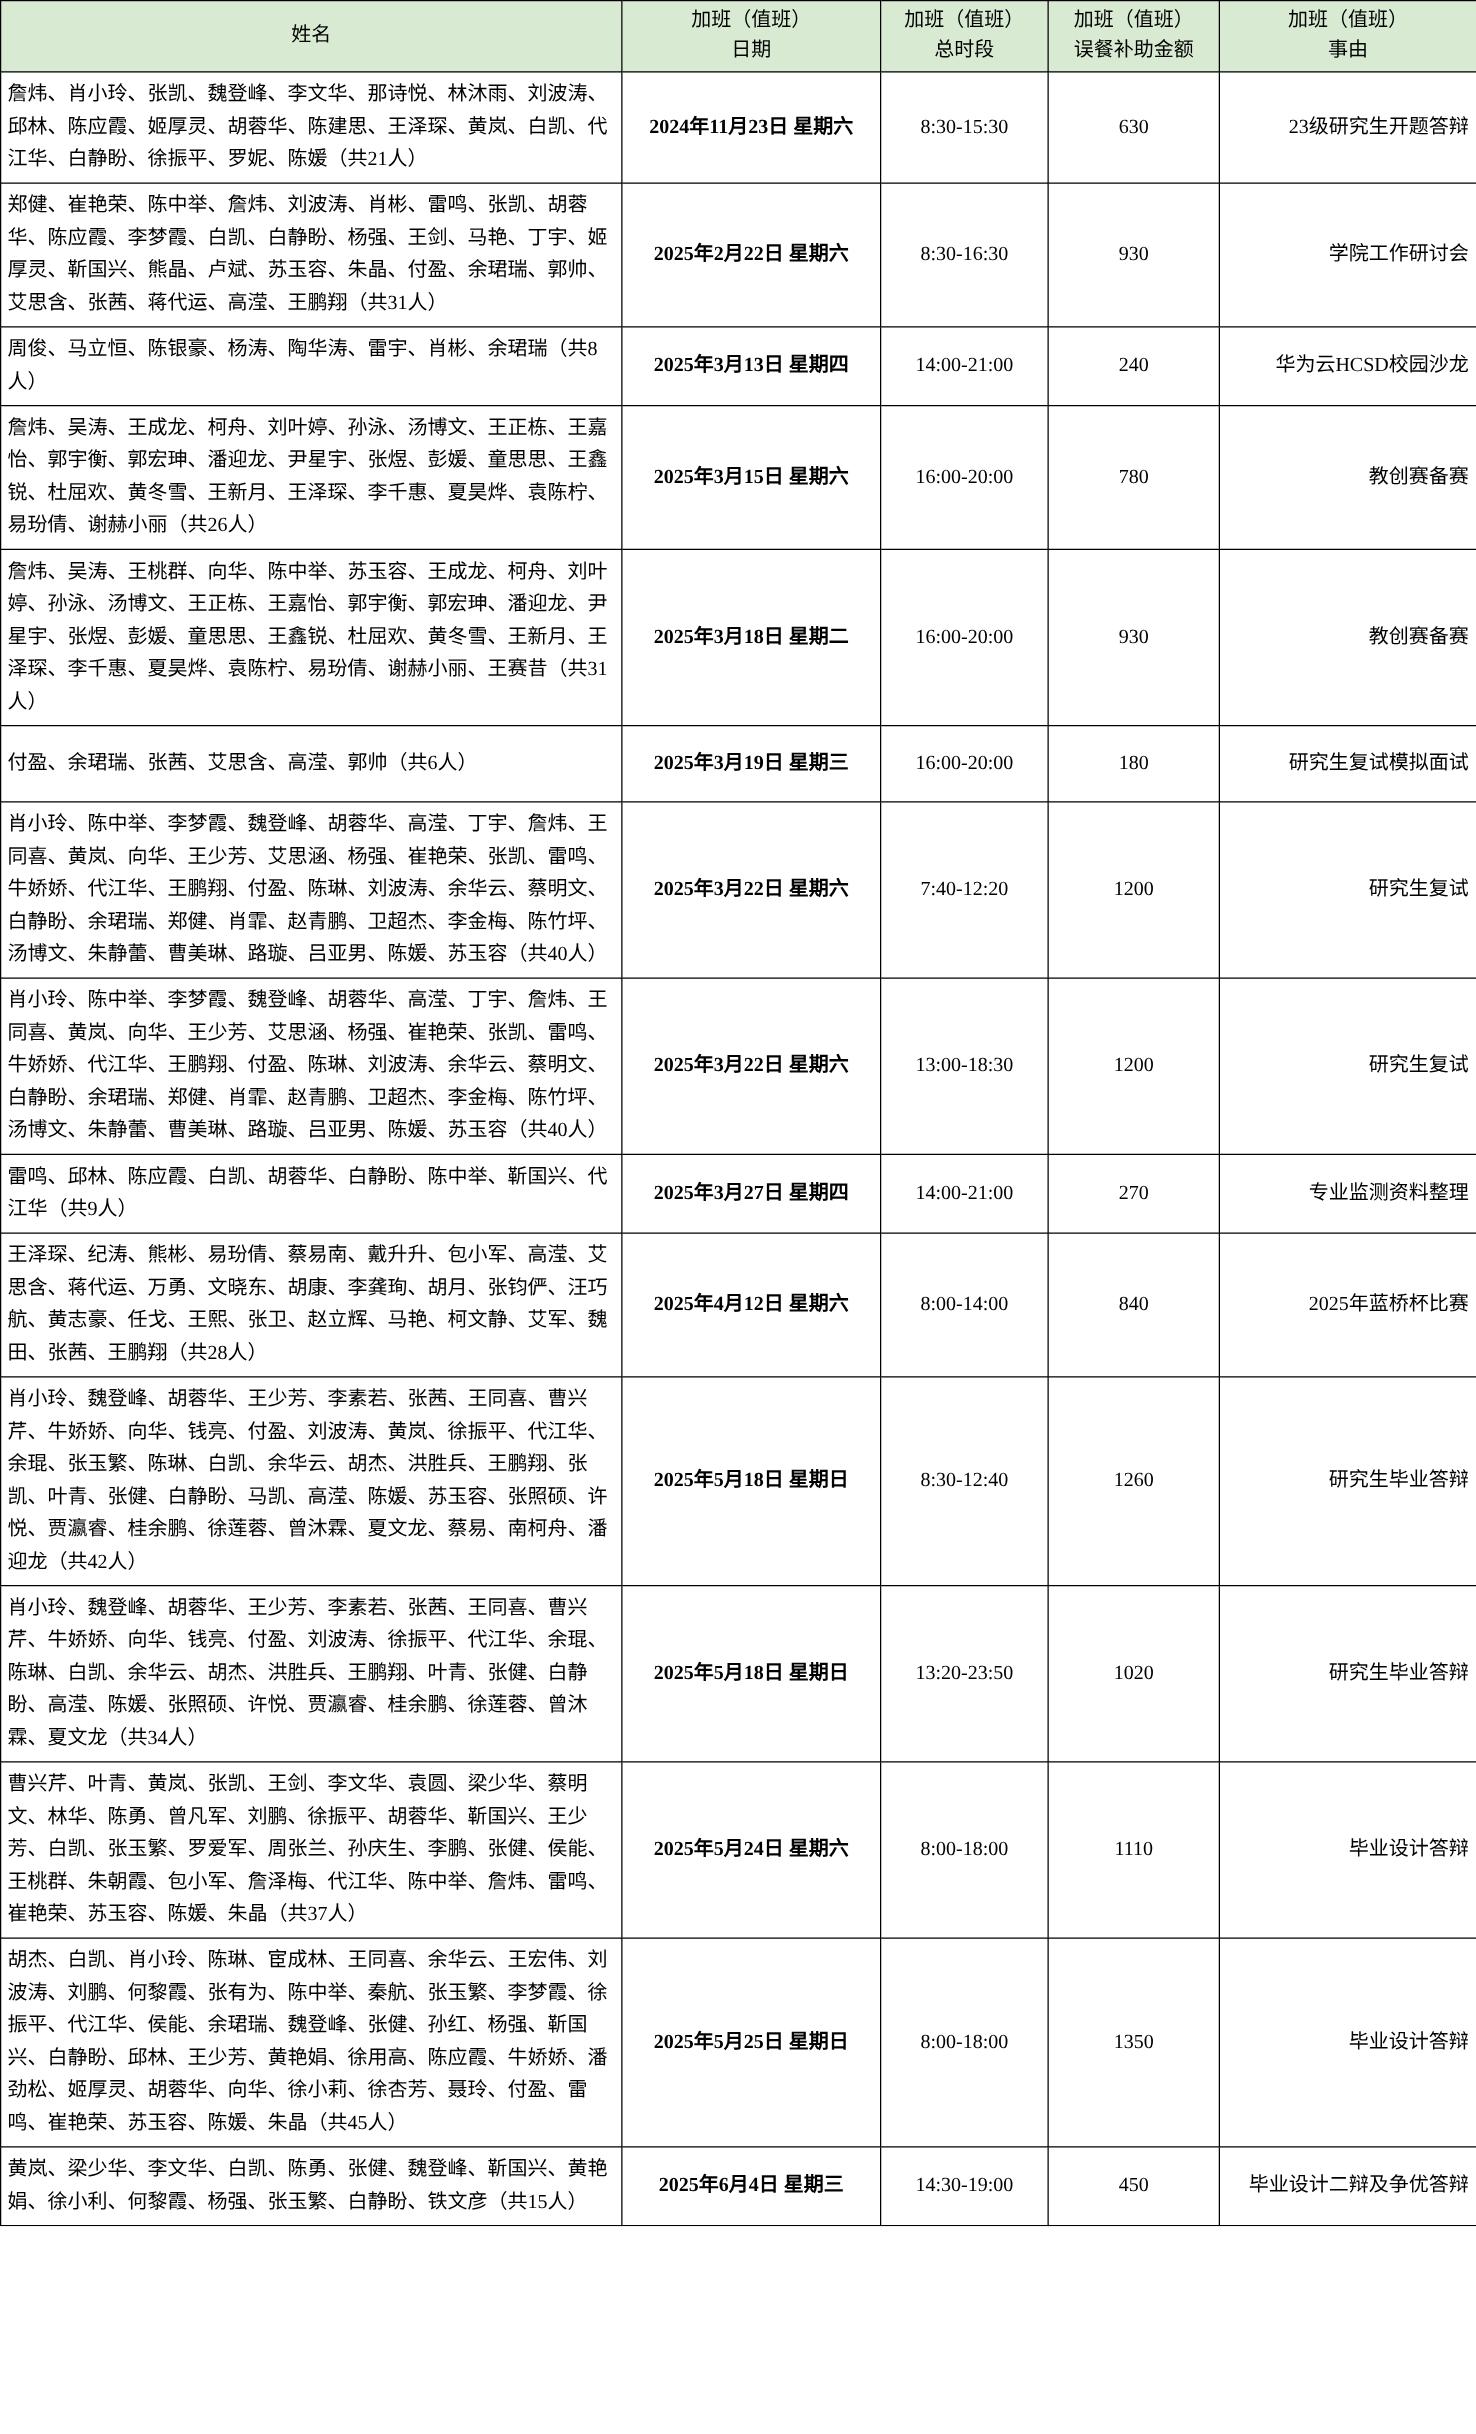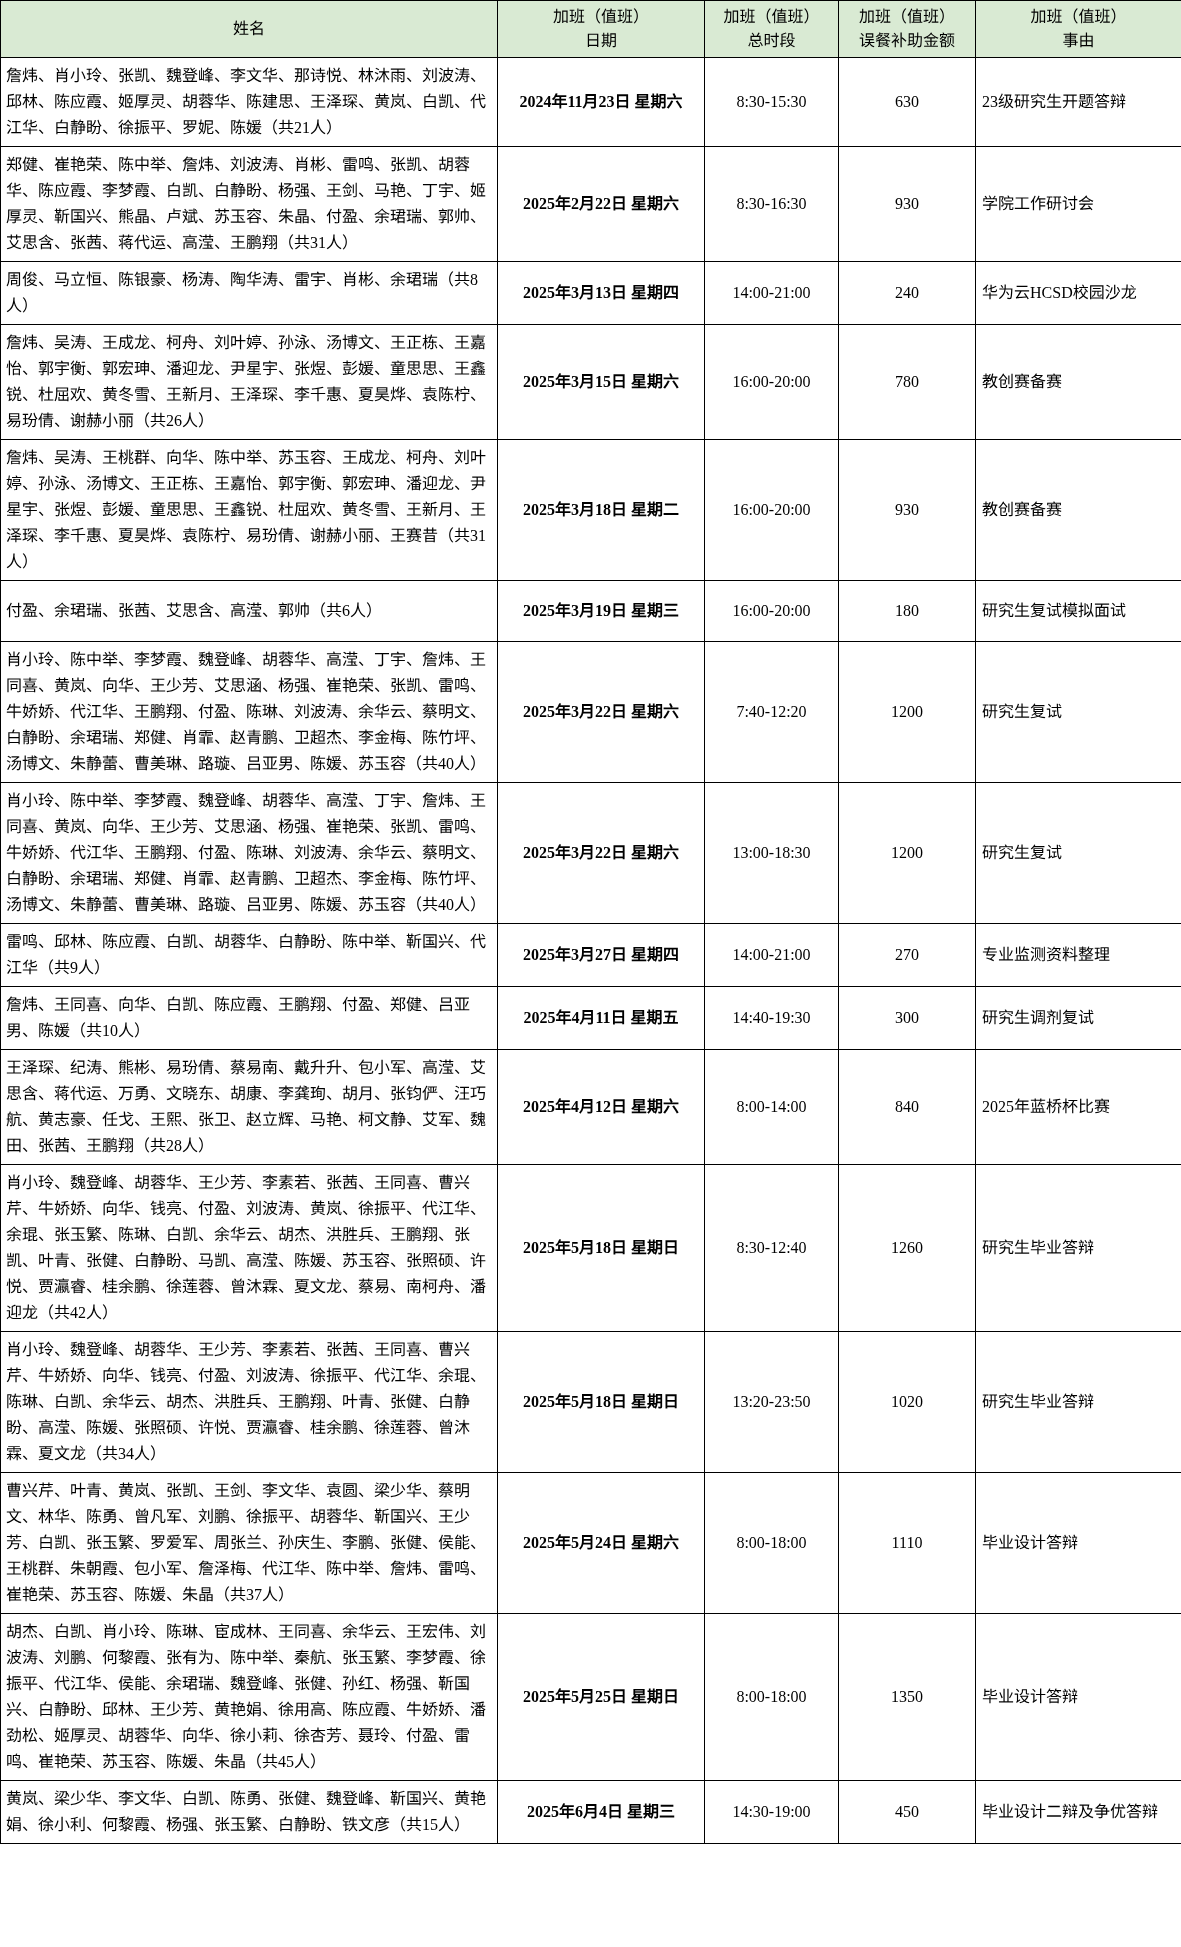--- a/index.html
+++ b/index.html
@@ -63,21 +63,21 @@
   td.time-cell{
     text-align:center;
     padding:4px 2px;
     white-space:nowrap;
   }
   td.amount-cell{
     text-align:center;
     padding:17px 2px;
   }
   td.reason-cell{
-    text-align:left;
+    text-align:right;
     padding:4px 6px;
     margin-top:31px;
   }
 </style>
 </head>
 <body>
 
 <div class="sheet">
   <table class="overtime">
     <colgroup>
@@ -168,27 +168,20 @@
     <td class="reason-cell">研究生复试</td>
   </tr>
         <tr>
     <td class="names-cell">雷鸣、邱林、陈应霞、白凯、胡蓉华、白静盼、陈中举、靳国兴、代江华（共9人）</td>
     <td class="date-cell">2025年3月27日 星期四</td>
     <td class="time-cell">14:00-21:00</td>
     <td class="amount-cell">270</td>
     <td class="reason-cell">专业监测资料整理</td>
   </tr>
         <tr>
-    <td class="names-cell">詹炜、王同喜、向华、白凯、陈应霞、王鹏翔、付盈、郑健、吕亚男、陈媛（共10人）</td>
-    <td class="date-cell">2025年4月11日 星期五</td>
-    <td class="time-cell">14:40-19:30</td>
-    <td class="amount-cell">300</td>
-    <td class="reason-cell">研究生调剂复试</td>
-  </tr>
-        <tr>
     <td class="names-cell">王泽琛、纪涛、熊彬、易玢倩、蔡易南、戴升升、包小军、高滢、艾思含、蒋代运、万勇、文晓东、胡康、李龚珣、胡月、张钧俨、汪巧航、黄志豪、任戈、王熙、张卫、赵立辉、马艳、柯文静、艾军、魏田、张茜、王鹏翔（共28人）</td>
     <td class="date-cell">2025年4月12日 星期六</td>
     <td class="time-cell">8:00-14:00</td>
     <td class="amount-cell">840</td>
     <td class="reason-cell">2025年蓝桥杯比赛</td>
   </tr>
         <tr>
     <td class="names-cell">肖小玲、魏登峰、胡蓉华、王少芳、李素若、张茜、王同喜、曹兴芹、牛娇娇、向华、钱亮、付盈、刘波涛、黄岚、徐振平、代江华、余琨、张玉繁、陈琳、白凯、余华云、胡杰、洪胜兵、王鹏翔、张凯、叶青、张健、白静盼、马凯、高滢、陈媛、苏玉容、张照硕、许悦、贾瀛睿、桂余鹏、徐莲蓉、曾沐霖、夏文龙、蔡易、南柯舟、潘迎龙（共42人）</td>
     <td class="date-cell">2025年5月18日 星期日</td>
     <td class="time-cell">8:30-12:40</td>

